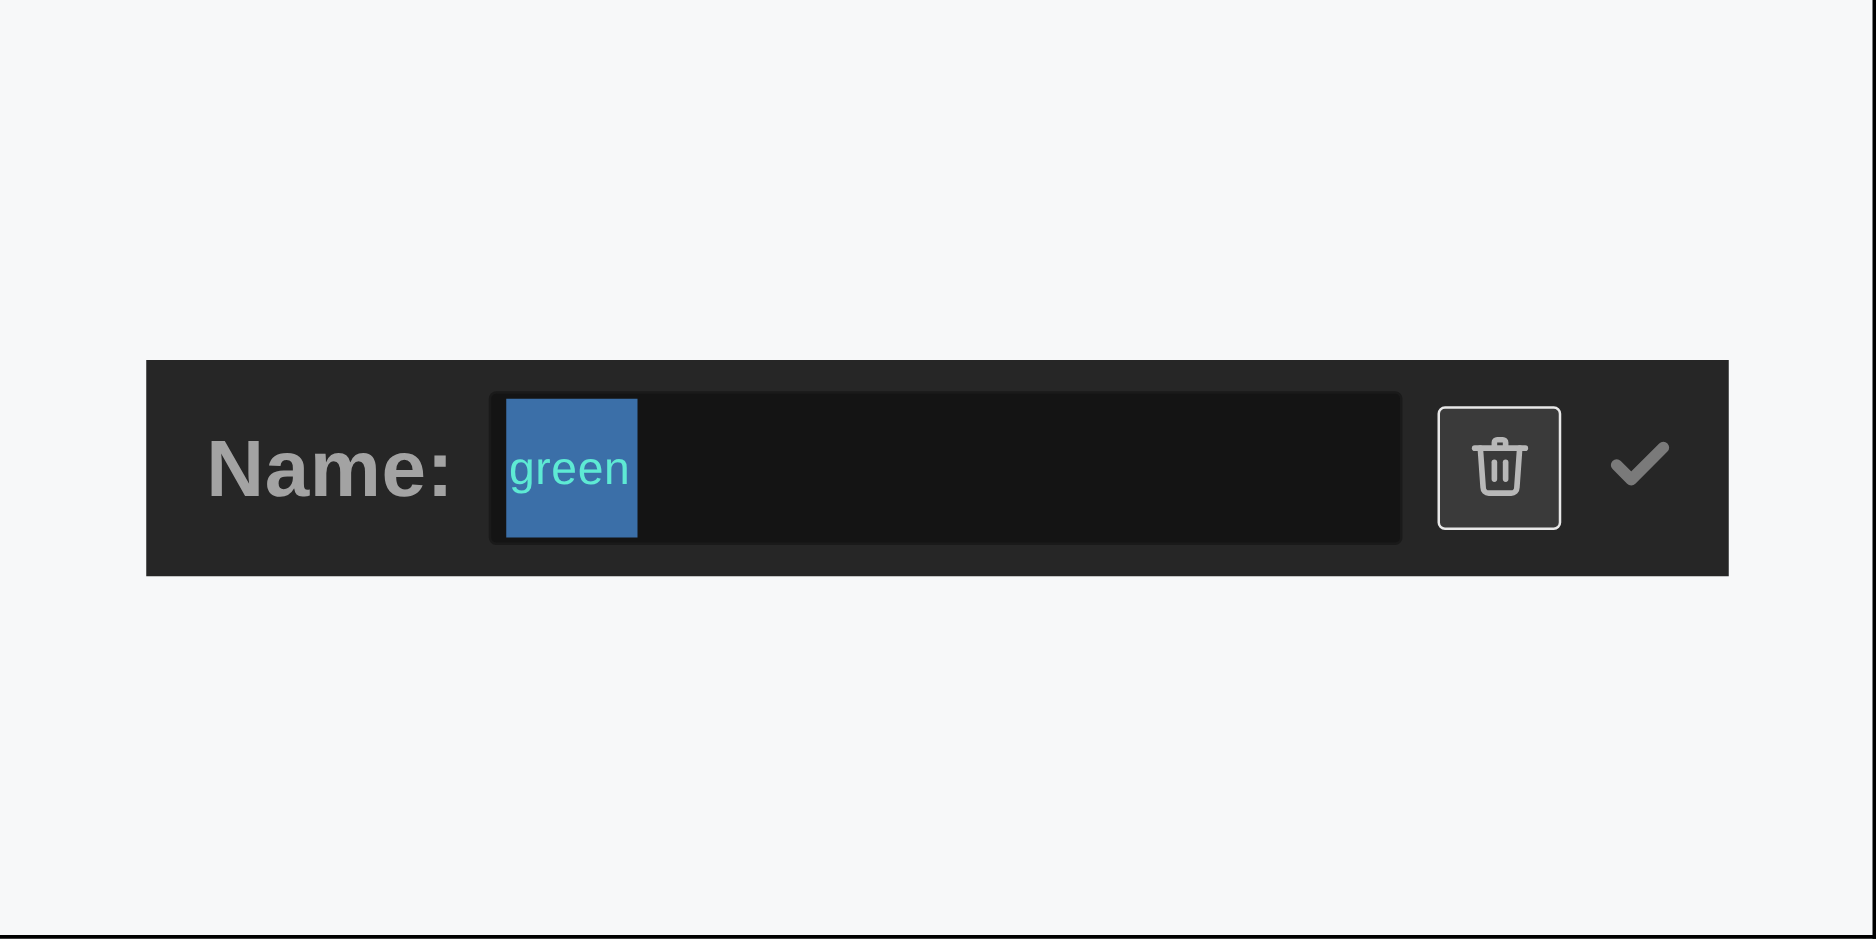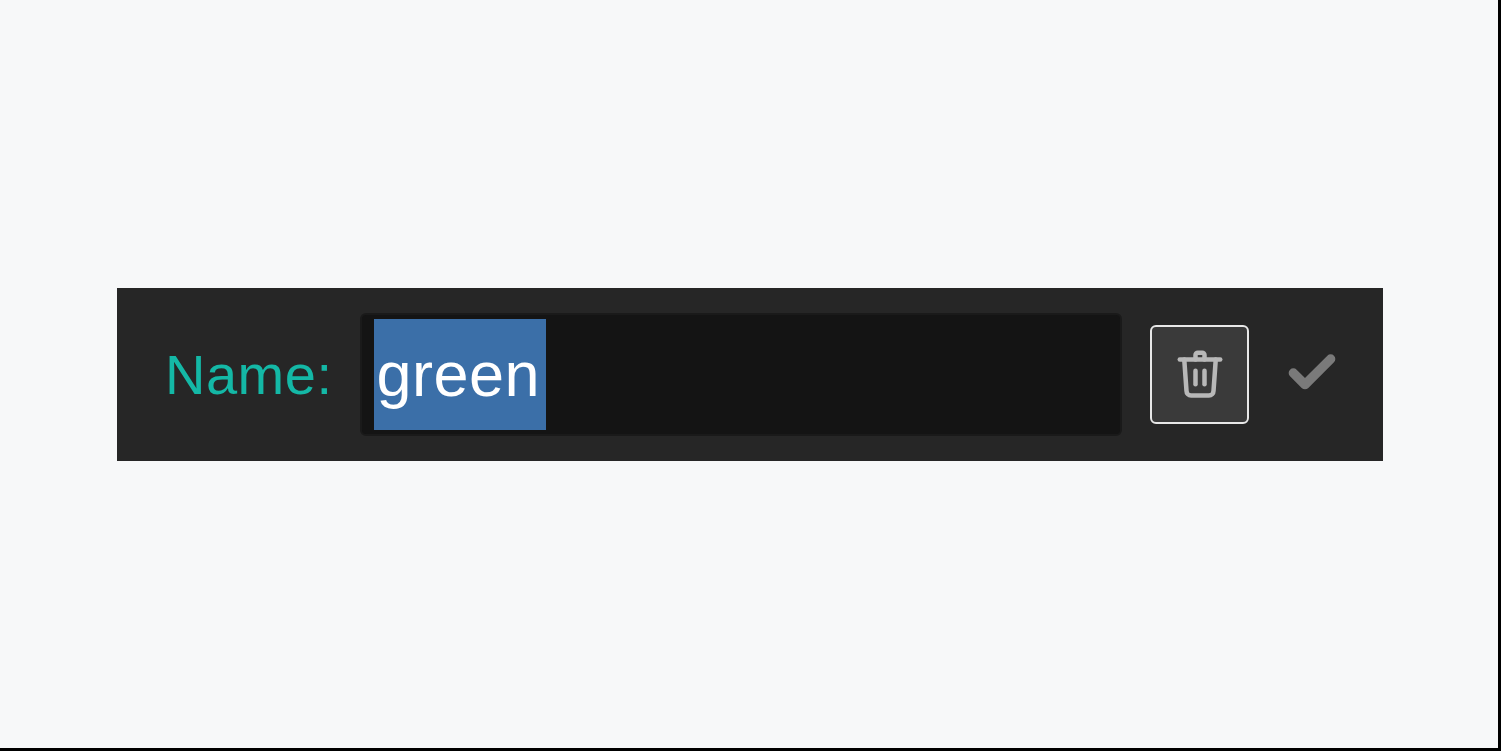--- a/index.html
+++ b/index.html
@@ -22,23 +22,23 @@
       top: 288px;
       width: 1266px;
       height: 173px;
       background: #262626;
       display: flex;
       align-items: center;
       padding: 0 36px 0 48px;
       gap: 28px;
     }
     .label {
-      color: #14b8a6;
-      font-size: 56px;
-      font-weight: 400;
+      color: #a3a3a3;
+      font-size: 64px;
+      font-weight: 700;
       letter-spacing: 0.5px;
     }
     .input-wrap {
       flex: 1;
       height: 123px;
       background: #141414;
       border: 2px solid #1a1a1a;
       border-radius: 6px;
       display: flex;
       align-items: center;
@@ -49,22 +49,22 @@
       position: absolute;
       left: 12px;
       top: 4px;
       bottom: 4px;
       background: #3b6fa8;
       display: flex;
       align-items: center;
       padding: 0 6px 0 2px;
     }
     .input-text {
-      color: #ffffff;
-      font-size: 63px;
+      color: #5eead4;
+      font-size: 37px;
       font-weight: 400;
       letter-spacing: 0.5px;
       line-height: 1;
     }
     .trash-btn {
       width: 99px;
       height: 99px;
       background: #3a3a3a;
       border: 2px solid #e8e8e8;
       border-radius: 6px;

